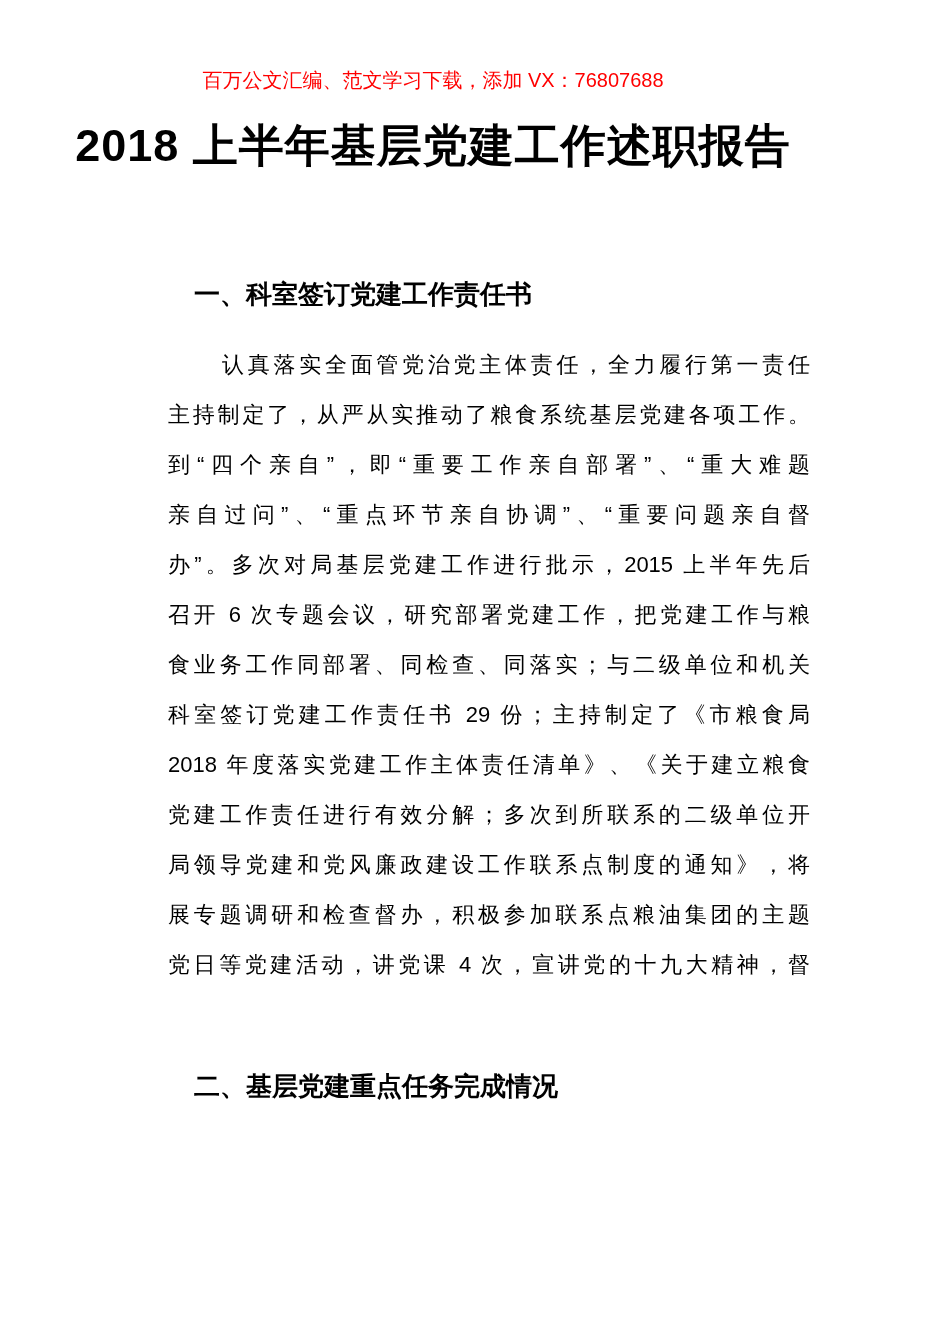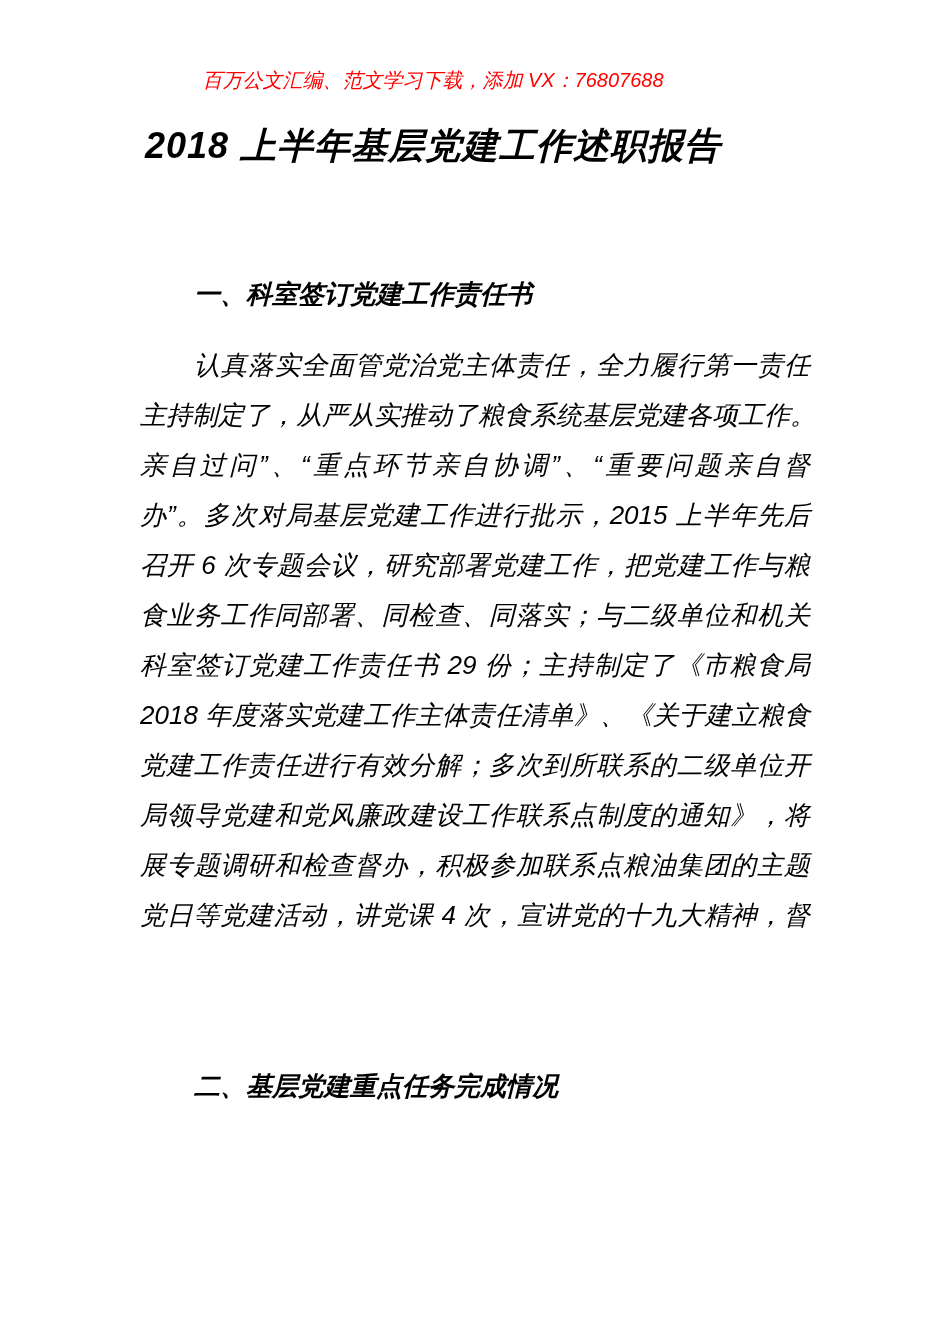--- a/index.html
+++ b/index.html
@@ -4,39 +4,38 @@
 <style>
   html, body { margin: 0; padding: 0; background: #ffffff; }
   .page {
     position: relative;
     width: 866px;
     height: 1344px;
     background: #ffffff;
     overflow: hidden;
     font-family: "Liberation Sans", "DejaVu Sans", sans-serif;
     color: #000000;
-    font-style: italic;
   }
   .banner {
     position: absolute;
     top: 68px;
     left: 0;
     width: 100%;
     text-align: center;
     font-size: 20px;
     line-height: 24px;
     color: #ff0000;
   }
   .doc-title {
     position: absolute;
     top: 124px;
     left: 0;
     width: 100%;
     text-align: center;
-    font-size: 36px;
+    font-size: 45px;
     line-height: 44px;
     font-weight: bold;
     letter-spacing: 1px;
   }
   .heading {
     position: absolute;
     left: 140px;
     width: 670px;
     font-size: 26px;
     line-height: 50px;
@@ -47,43 +46,45 @@
   .heading-2 { top: 1061px; }
   .paragraph {
     position: absolute;
     top: 340px;
     left: 140px;
     width: 670px;
   }
   .body-line {
     height: 50px;
     line-height: 50px;
-    font-size: 26px;
+    font-size: 22px;
     text-align: justify;
     text-align-last: justify;
     text-justify: inter-character;
     white-space: nowrap;
+    margin-left: 28px;
   }
   .body-line.first { text-indent: 54px; }
   .body-line.last  { text-align: left; text-align-last: left; }
 </style>
 </head>
 <body>
 
 <div class="page">
 
   <div class="banner">百万公文汇编、范文学习下载，添加 VX：76807688</div>
 
   <div class="doc-title">2018 上半年基层党建工作述职报告</div>
 
   <div class="heading heading-1">一、科室签订党建工作责任书</div>
 
   <div class="paragraph">
     <div class="body-line first">认真落实全面管党治党主体责任，全力履行第一责任</div>
     <div class="body-line">主持制定了，从严从实推动了粮食系统基层党建各项工作。</div>
+    <div class="body-line">到“四个亲自”，即“重要工作亲自部署”、“重大难题</div>
     <div class="body-line">亲自过问”、“重点环节亲自协调”、“重要问题亲自督</div>
     <div class="body-line">办”。多次对局基层党建工作进行批示，2015 上半年先后</div>
     <div class="body-line">召开 6 次专题会议，研究部署党建工作，把党建工作与粮</div>
     <div class="body-line">食业务工作同部署、同检查、同落实；与二级单位和机关</div>
     <div class="body-line">科室签订党建工作责任书 29 份；主持制定了《市粮食局</div>
     <div class="body-line">2018 年度落实党建工作主体责任清单》、《关于建立粮食</div>
     <div class="body-line">党建工作责任进行有效分解；多次到所联系的二级单位开</div>
     <div class="body-line">局领导党建和党风廉政建设工作联系点制度的通知》，将</div>
     <div class="body-line">展专题调研和检查督办，积极参加联系点粮油集团的主题</div>
     <div class="body-line">党日等党建活动，讲党课 4 次，宣讲党的十九大精神，督</div>

